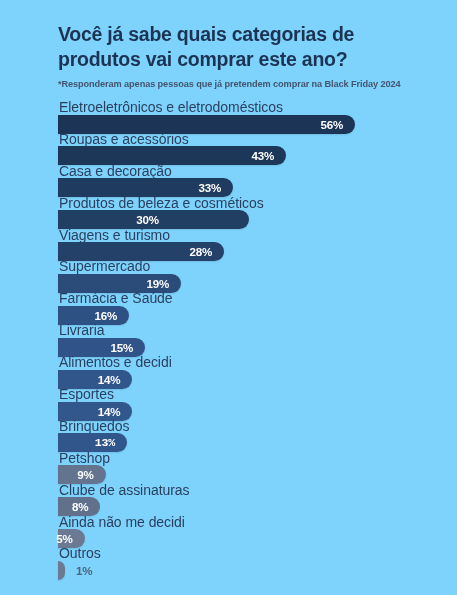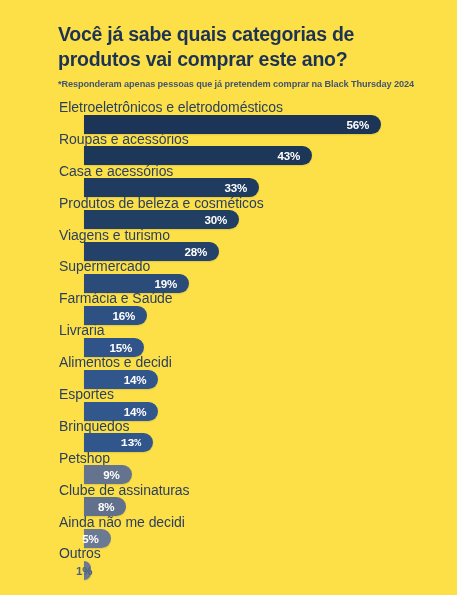--- a/index.html
+++ b/index.html
@@ -13,21 +13,21 @@
   body {
     background: #e2e5ea;
     font-family: "Liberation Sans", sans-serif;
     -webkit-font-smoothing: antialiased;
   }
 
   #infographic-card {
     position: relative;
     width: 457px;
     height: 595px;
-    background: #fde047;
+    background: #7dd3fc;
     padding: 22px 20px 0 20px;
   }
 
   
   #header { padding: 0 0 0 38px; }
 
   #chart-title {
     font-size: 19.5px;
     line-height: 25px;
     font-weight: bold;
@@ -74,21 +74,20 @@
   .bar-fill {
     position: absolute;
     left: 0;
     top: 0;
     height: 19px;
     border-radius: 0 9.5px 9.5px 0;
     display: flex;
     align-items: center;
     justify-content: flex-end;
     box-shadow: 0 1px 1.5px rgba(20,35,60,0.13);
-    margin-left: 26px;
   }
 
   .bar-value {
     font-size: 11.6px;
     font-weight: bold;
     color: #ffffff;
     letter-spacing: -0.2px;
     padding-right: 12px;
     white-space: nowrap;
   }
@@ -104,84 +103,84 @@
     padding-left: 11px;
   }
 </style>
 </head>
 <body>
 
 <div id="infographic-card">
 
   <div id="header">
     <h1 id="chart-title">Você já sabe quais categorias de produtos vai comprar este ano?</h1>
-    <div id="chart-subtitle">*Responderam apenas pessoas que já pretendem comprar na Black Thursday 2024</div>
+    <div id="chart-subtitle">*Responderam apenas pessoas que já pretendem comprar na Black Friday 2024</div>
   </div>
 
   <div id="bar-list">
       <div class="bar-row">
         <div class="bar-label">Eletroeletrônicos e eletrodomésticos</div>
         <div class="bar-track">
           <div class="bar-fill" style="background: rgb(28, 53, 87); width: 297px;">
             <span class="bar-value">56%</span>
           </div>
         </div>
       </div>
       <div class="bar-row">
         <div class="bar-label">Roupas e acessórios</div>
         <div class="bar-track">
           <div class="bar-fill" style="background: rgb(29, 55, 89); width: 228.054px;">
             <span class="bar-value">43%</span>
           </div>
         </div>
       </div>
       <div class="bar-row">
-        <div class="bar-label">Casa e acessórios</div>
+        <div class="bar-label">Casa e decoração</div>
         <div class="bar-track">
           <div class="bar-fill" style="background: rgb(31, 59, 95); width: 175.018px; text-align: center;">
             <span class="bar-value">33%</span>
           </div>
         </div>
       </div>
       <div class="bar-row">
         <div class="bar-label">Produtos de beleza e cosméticos</div>
         <div class="bar-track">
-          <div class="bar-fill" style="background: rgb(33, 62, 99); width: 155px;">
+          <div class="bar-fill" style="background: rgb(33, 62, 99); width: 191px; justify-content: center;">
             <span class="bar-value">30%</span>
           </div>
         </div>
       </div>
       <div class="bar-row">
         <div class="bar-label">Viagens e turismo</div>
         <div class="bar-track">
-          <div class="bar-fill" style="background: rgb(36, 66, 105); width: 135px;">
+          <div class="bar-fill" style="background: rgb(36, 66, 105); width: 166px;">
             <span class="bar-value">28%</span>
           </div>
         </div>
       </div>
       <div class="bar-row">
         <div class="bar-label">Supermercado</div>
         <div class="bar-track">
-          <div class="bar-fill" style="background: rgb(43, 76, 121); width: 105px;">
+          <div class="bar-fill" style="background: rgb(43, 76, 121); width: 123px;">
             <span class="bar-value">19%</span>
           </div>
         </div>
       </div>
       <div class="bar-row">
         <div class="bar-label">Farmácia e Saúde</div>
         <div class="bar-track">
-          <div class="bar-fill" style="background: rgb(46, 81, 131); width: 63px;">
+          <div class="bar-fill" style="background: rgb(46, 81, 131); width: 71px;">
             <span class="bar-value">16%</span>
           </div>
         </div>
       </div>
       <div class="bar-row">
         <div class="bar-label">Livraria</div>
         <div class="bar-track">
-          <div class="bar-fill" style="background: rgb(48, 84, 137); width: 60px;">
+          <div class="bar-fill" style="background: rgb(48, 84, 137); width: 87px;">
             <span class="bar-value">15%</span>
           </div>
         </div>
       </div>
       <div class="bar-row">
         <div class="bar-label">Alimentos e decidi</div>
         <div class="bar-track">
           <div class="bar-fill" style="background: rgb(49, 86, 140); width: 74.25px;">
             <span class="bar-value">14%</span>
           </div>

